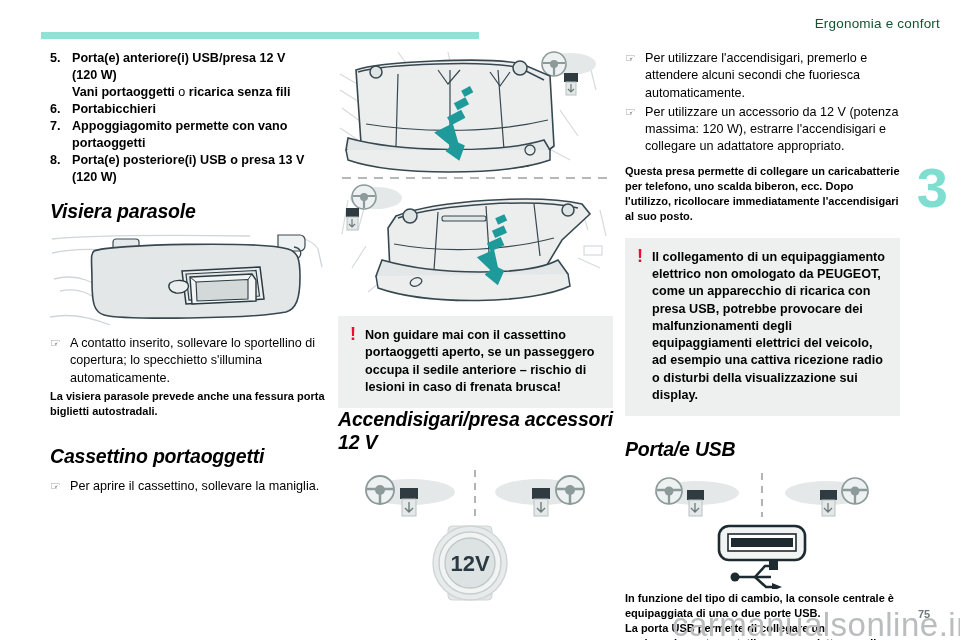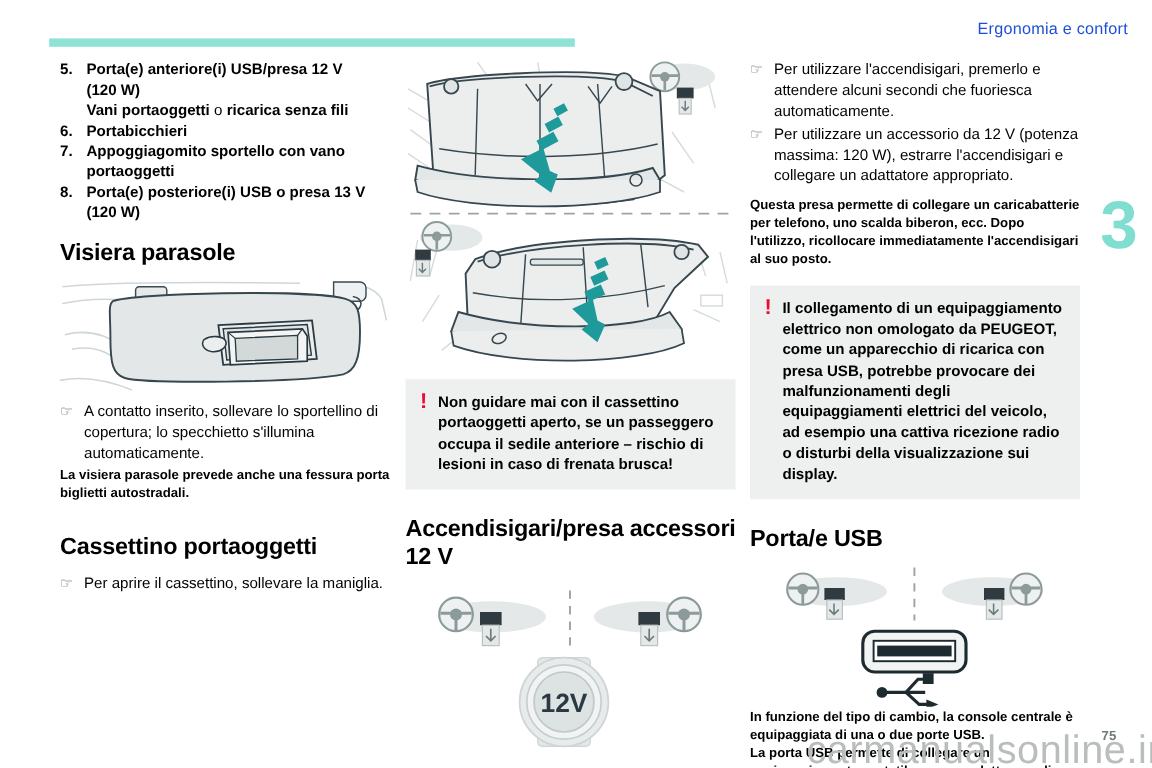--- a/index.html
+++ b/index.html
@@ -6,32 +6,32 @@
   body{
     width:960px;height:640px;background:#ffffff;overflow:hidden;position:relative;
     font-family:"Liberation Sans","DejaVu Sans",sans-serif;
     color:#000;
     -webkit-font-smoothing:antialiased;
   }
   .page{position:absolute;inset:0;}
 
   
   .hdr-rule{position:absolute;left:41px;top:32px;width:438px;height:7px;background:#8fe2d6;}
-  .hdr-title{position:absolute;right:20px;top:16px;font-size:13.5px;color:#1d4ed8;letter-spacing:.2px;white-space:nowrap;}
+  .hdr-title{position:absolute;right:20px;top:16px;font-size:13.5px;color:#14532d;letter-spacing:.2px;white-space:nowrap;}
 
   
   .chapter-num{position:absolute;right:12px;top:160px;font-size:56px;font-weight:bold;color:#7fdecf;line-height:1;}
 
   
   .col{position:absolute;top:50px;width:275px;}
   .col-left{left:50px;}
   .col-mid{left:338px;}
   .col-right{left:625px;}
 
-  h2.sec{font-size:19.5px;font-weight:bold;margin:0 0 10px 0;line-height:1.18;letter-spacing:-.2px;}
+  h2.sec{font-size:19.5px;font-weight:bold;margin:0 0 10px 0;line-height:1.18;letter-spacing:-.2px;font-style:italic;}
   p{margin:0;font-size:11px;line-height:1.37;font-weight:bold;}
   p+p{margin-top:10px;}
 
   
   ol.numlist{list-style:none;margin:0;padding:0;font-weight:bold;font-size:12.6px;line-height:1.35;}
   ol.numlist li{display:flex;margin-bottom:0px;}
   ol.numlist li .n{width:22px;flex:0 0 22px;}
   ol.numlist li .t{flex:1;}
   .reg{font-weight:normal;}
 
@@ -69,21 +69,21 @@
           <span>Vani portaoggetti </span><span class="reg">o</span><span> ricarica senza fili</span>
         </span>
       </li>
       <li>
         <span class="n">6.</span>
         <span class="t">Portabicchieri</span>
       </li>
       <li>
         <span class="n">7.</span>
         <span class="t">
-          <span>Appoggiagomito sportello con vano</span><br>
+          <span>Appoggiagomito permette con vano</span><br>
           <span>portaoggetti</span>
         </span>
       </li>
       <li>
         <span class="n">8.</span>
         <span class="t">
           <span>Porta(e) posteriore(i) USB o presa 13 V</span><br>
           <span>(120 W)</span>
         </span>
       </li>
@@ -221,21 +221,21 @@
           </g>
         </g>
       </svg>
     </div>
 
     <div class="warn" style="margin-top:8px;">
       <span class="bang">!</span>
       <span class="wtxt">Non guidare mai con il cassettino portaoggetti aperto, se un passeggero occupa il sedile anteriore – rischio di lesioni in caso di frenata brusca!</span>
     </div>
 
-    <h2 class="sec" style="margin-top:22px;">Accendisigari/presa accessori 12 V</h2>
+    <h2 class="sec" style="">Accendisigari/presa accessori 12 V</h2>
 
     <div style="position:relative;height:140px;margin-top:6px;">
       <svg width="275" height="140" viewBox="0 0 275 140">
 
         <g>
           <ellipse cx="72" cy="28" rx="45" ry="13" fill="#e4e8e8"></ellipse>
           <circle cx="42" cy="26" r="14" fill="#eef1f1" stroke="#8d9a9a" stroke-width="1.8"></circle>
           <path d="M29 25 h26 M 42 27 v13" stroke="#8d9a9a" stroke-width="2.5" fill="none"></path>
           <circle cx="42" cy="26" r="5" fill="#8d9a9a"></circle>
           <rect x="62" y="24" width="18" height="11" fill="#2f3b40"></rect>

